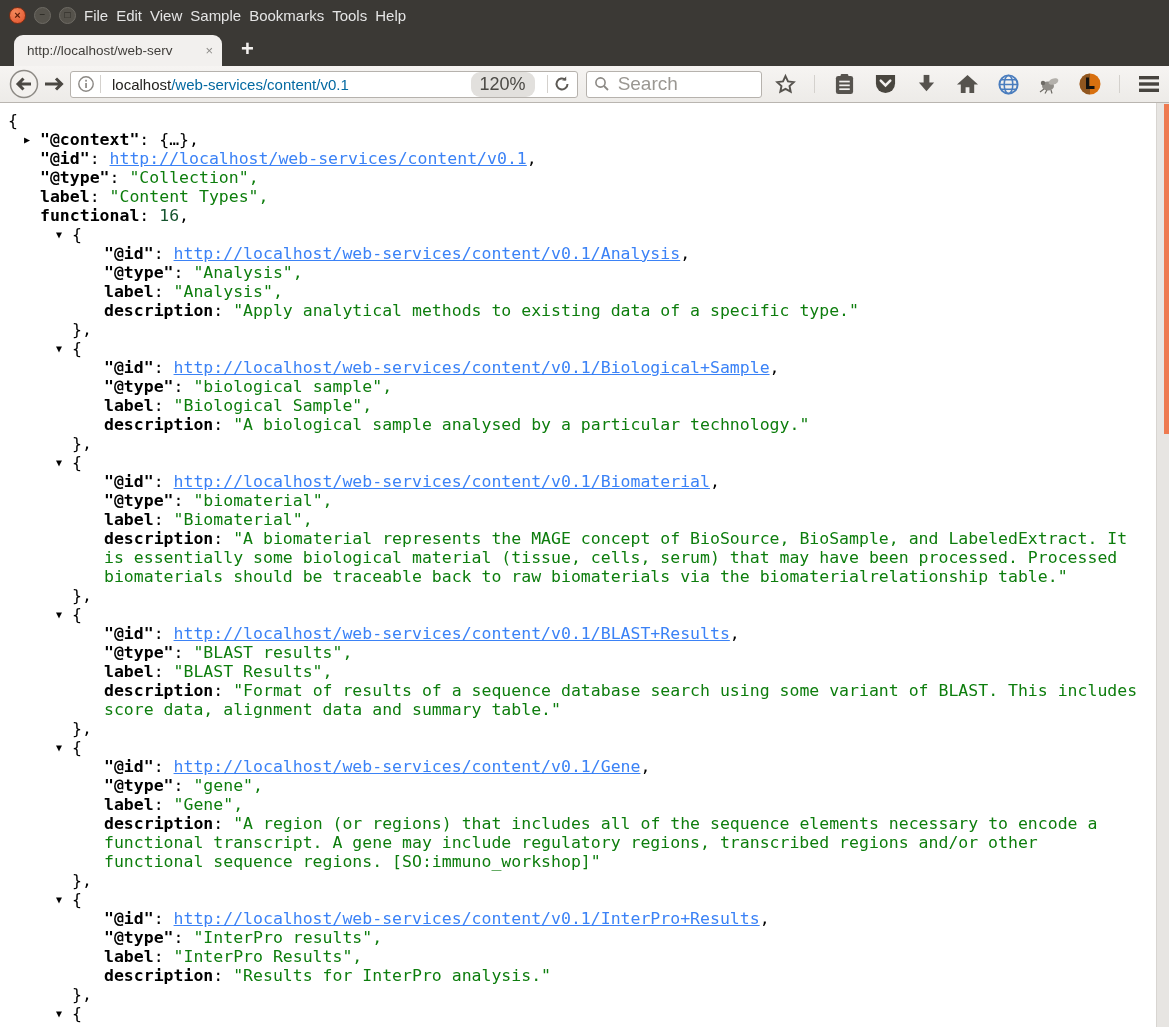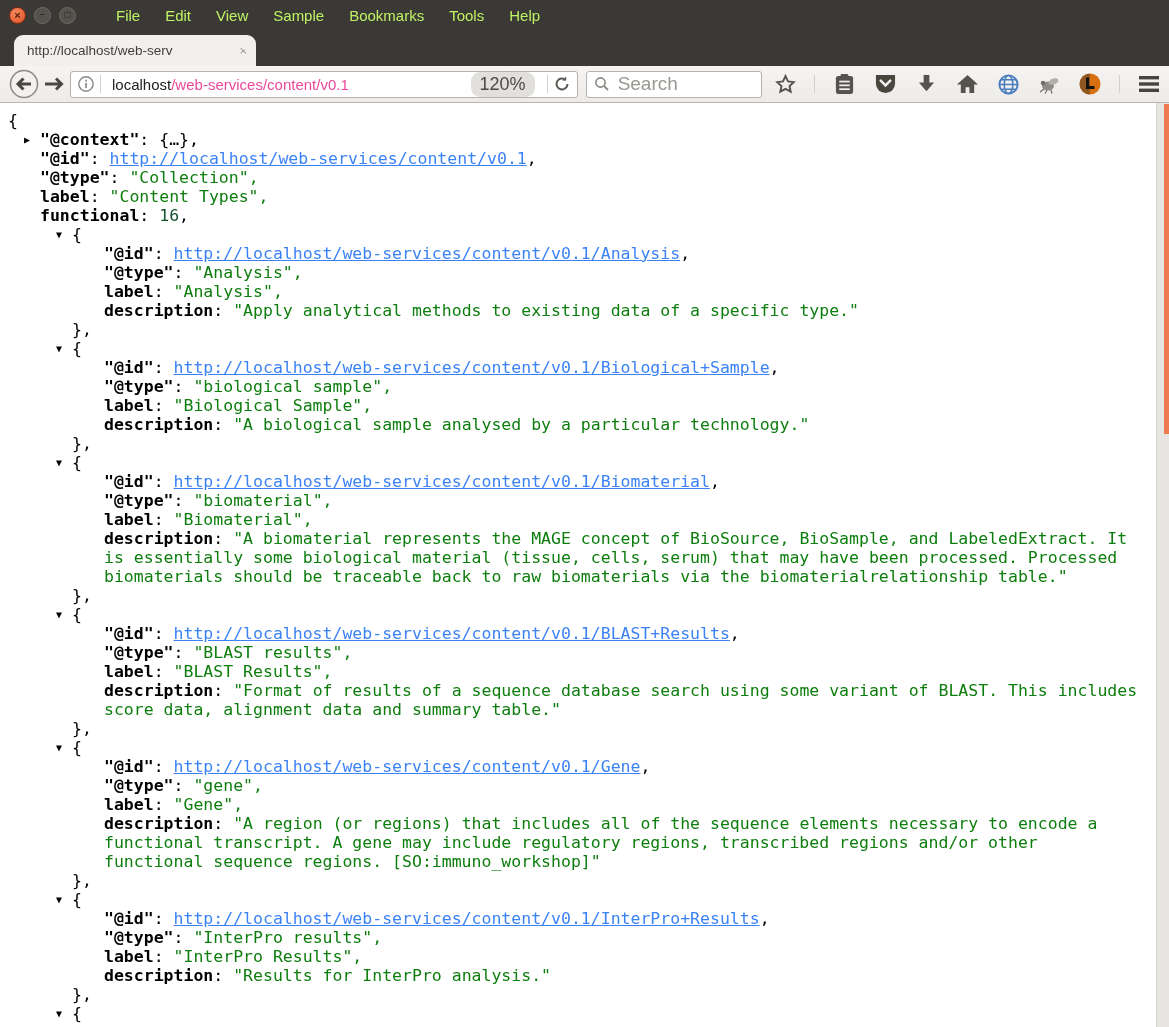--- a/index.html
+++ b/index.html
@@ -6,43 +6,43 @@
   body{width:1169px;height:1027px;overflow:hidden;background:#fff;
        font-family:"Liberation Sans",sans-serif;position:relative;}
 
   
   .titlebar{height:30px;background:#3b3935;display:flex;align-items:center;}
   .winbtns{display:flex;gap:8px;margin-left:9px;align-items:center;}
   .wbtn{width:17px;height:17px;border-radius:50%;display:flex;align-items:center;justify-content:center;
         font-size:11px;line-height:1;box-sizing:border-box;}
   .wbtn.close{background:radial-gradient(circle at 35% 30%,#f58a5c,#df4f2a);border:1px solid #7e2d12;color:#5a1c08;font-weight:bold;}
   .wbtn.dim{background:#55524b;border:1px solid #6e6b64;color:#24221d;font-size:10px;}
-  .menubar{display:flex;gap:25px;margin-left:40px;color:#bef264;font-size:15px;}
+  .menubar{display:flex;gap:8px;margin-left:8px;color:#e5e5e5;font-size:15px;}
   .menubar span{cursor:default;}
 
   
   .tabbar{height:36px;background:#3b3935;position:relative;}
-  .tab{position:absolute;left:14px;top:5px;width:242px;height:31px;background:#f2f0ee;
+  .tab{position:absolute;left:14px;top:5px;width:208px;height:31px;background:#f2f0ee;
        border-radius:9px 9px 0 0;display:flex;align-items:center;padding:0 9px 0 13px;box-sizing:border-box;}
   .tab-title{font-size:13.5px;color:#403e3a;white-space:nowrap;overflow:hidden;flex:1;position:relative;}
   .tab-title::after{content:"";position:absolute;right:0;top:0;bottom:0;width:22px;
        background:linear-gradient(to right,rgba(242,240,238,0),#f2f0ee);}
   .tab-close{color:#8d8b88;font-size:13px;margin-left:5px;line-height:1;}
   .newtab-btn{position:absolute;left:241px;top:7px;color:#f2f0ee;font-size:22px;font-weight:bold;line-height:24px;}
 
   
   .navbar{height:36px;background:linear-gradient(#f6f4f2,#edebe8);border-bottom:1px solid #b9b5b0;
           display:flex;align-items:center;padding:0 8px;box-sizing:content-box;}
   .navgroup{display:flex;align-items:center;}
   .iconbtn{display:flex;align-items:center;justify-content:center;}
   .urlbar{width:568px;height:27px;background:#fff;border:1px solid #b6b2ad;border-radius:3px;
           display:flex;align-items:center;margin-left:4px;padding:0 6px;box-sizing:border-box;}
   .url-text{flex:1;font-size:15px;white-space:nowrap;overflow:hidden;margin-left:6px;}
   .url-host{color:#24221f;}
-  .url-path{color:#ec4899;}
+  .url-path{color:#0369a1;}
   .zoom-pill{background:#e2e0dd;border-radius:9px;padding:2px 9px;font-size:18px;color:#4c4a46;margin-right:7px;}
   .vsep{width:1px;height:18px;background:#d4d1cd;margin:0 5px;}
   .searchbar{width:196px;height:27px;background:#fff;border:1px solid #b6b2ad;border-radius:3px;
              display:flex;align-items:center;margin-left:8px;padding:0 7px;box-sizing:border-box;}
   .searchbar input{border:none;outline:none;flex:1;font-size:19px;color:#3c3a37;margin-left:6px;
                    font-family:"Liberation Sans",sans-serif;background:transparent;width:100%;}
   .searchbar input::placeholder{color:#9a9792;}
   .toolicons{display:flex;align-items:center;gap:17px;margin-left:11px;}
   .toolicons .iconbtn{width:24px;height:24px;}
 

